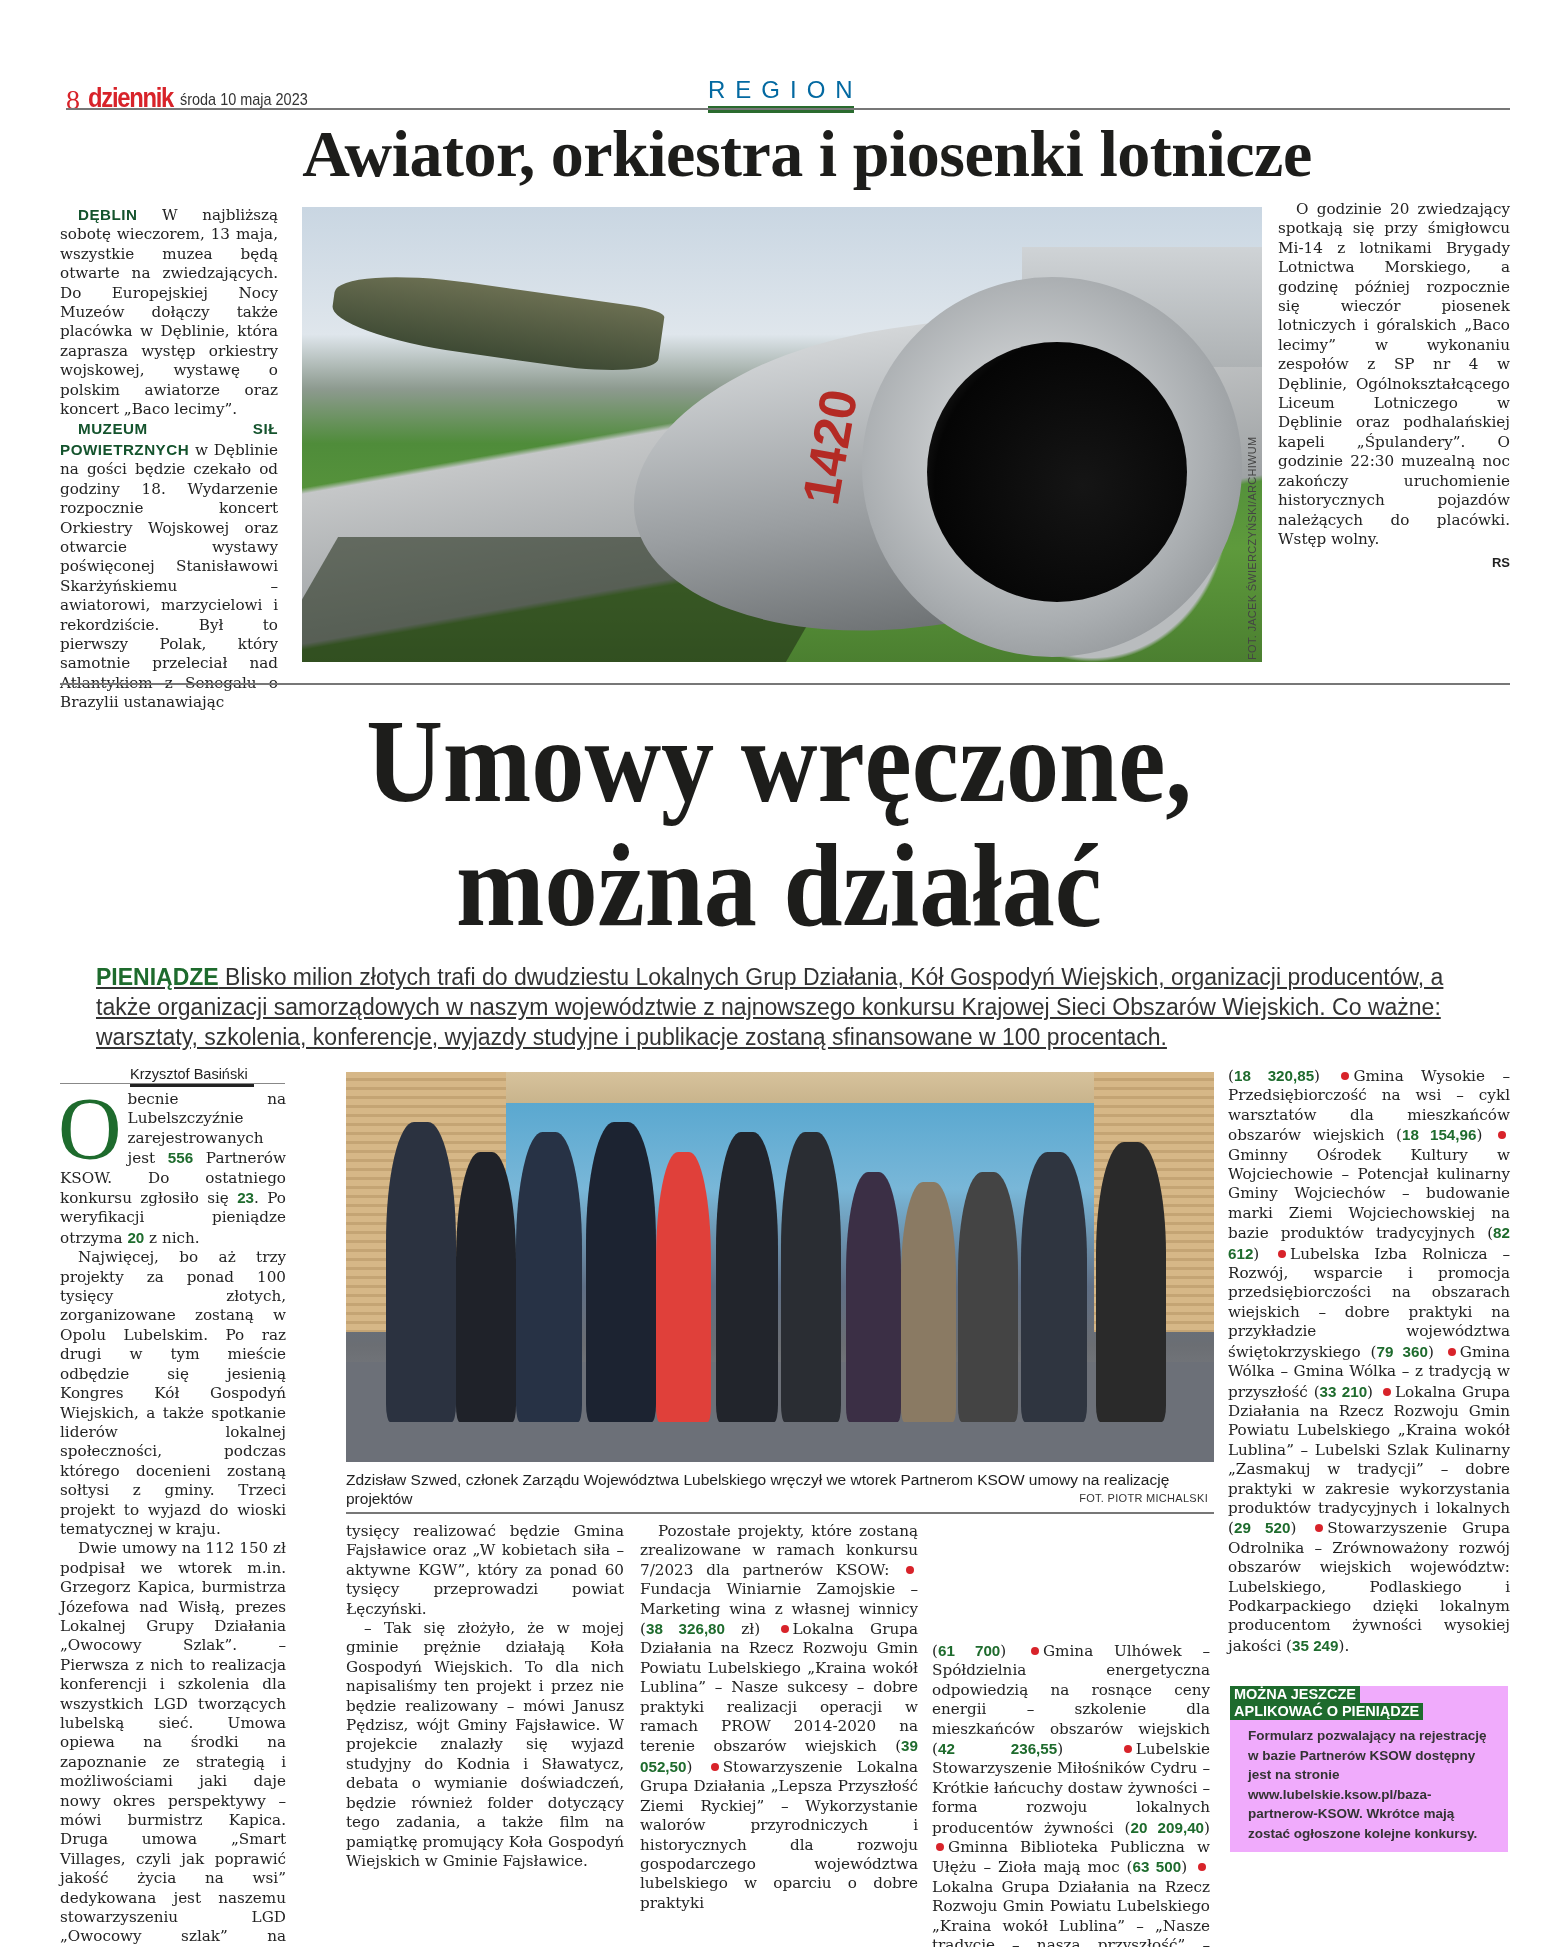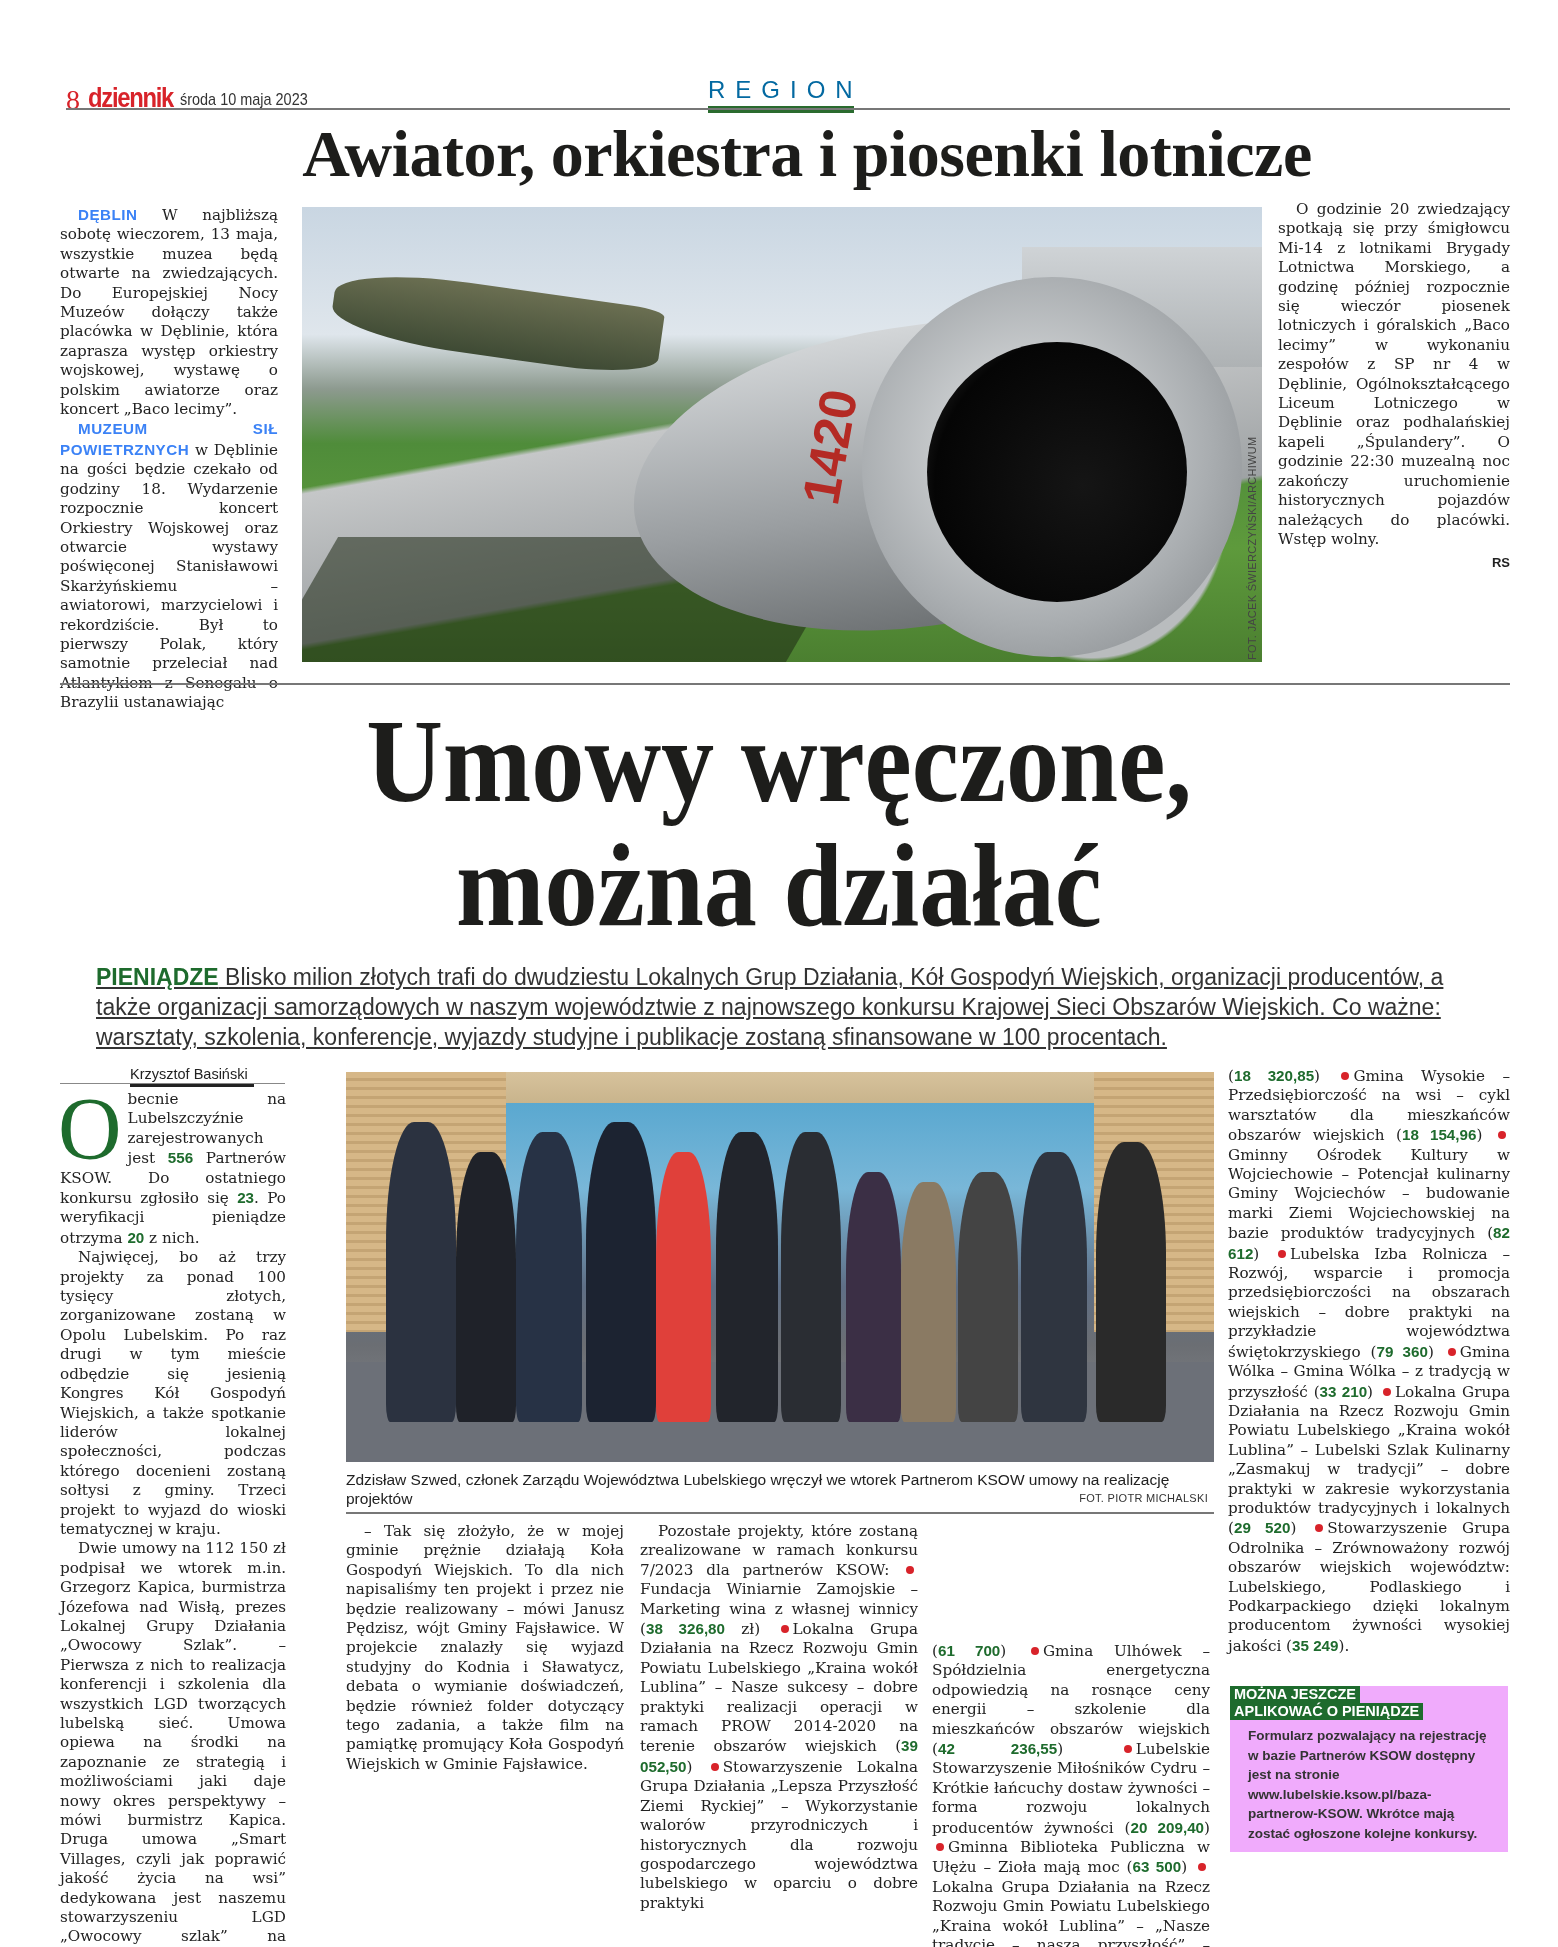--- a/index.html
+++ b/index.html
@@ -1,21 +1,21 @@
 <!DOCTYPE html>
 <html><head>
 <meta charset="utf-8">
 <style>
   html,body{margin:0;padding:0;background:#fff;}
   body{width:1558px;height:1947px;position:relative;overflow:hidden;color:#1d1d1b;font-family:"DejaVu Serif",serif;}
   .abs{position:absolute;}
   .body-text{font-family:"DejaVu Serif",serif;font-size:15.2px;line-height:19.4px;text-align:justify;hyphens:auto;color:#222;}
   .body-text p{margin:0;text-indent:18px;}
   .body-text p.noindent{text-indent:0;}
-  .kw{font-family:"Liberation Sans",sans-serif;font-weight:bold;color:#3b82f6;letter-spacing:0.5px;}
+  .kw{font-family:"Liberation Sans",sans-serif;font-weight:bold;color:#14532d;letter-spacing:0.5px;}
   .num{font-family:"Liberation Sans",sans-serif;font-weight:bold;color:#1e6b2d;}
   .dot{display:inline-block;width:8px;height:8px;border-radius:50%;background:#d8232a;margin:0 4px 2px 4px;vertical-align:middle;}
   
   .pagenum{left:66px;top:84px;font-family:"Liberation Serif",serif;font-size:28px;color:#d8232a;}
   .logo{left:88px;top:82px;font-family:"Liberation Sans",sans-serif;font-weight:bold;font-size:28px;color:#d8232a;letter-spacing:-1.5px;transform:scaleX(0.85);transform-origin:left;}
   .date{left:180px;top:90px;font-family:"Liberation Sans",sans-serif;font-size:17px;color:#333;transform:scaleX(0.85);transform-origin:left;}
   .hdr-line{left:66px;top:108px;width:1444px;height:2px;background:#777;}
   .section{left:708px;top:76px;width:146px;text-align:center;font-family:"Liberation Sans",sans-serif;font-size:24px;letter-spacing:10px;color:#0369a1;}
   .section-bar{left:708px;top:106px;width:146px;height:7px;background:#2a6b2f;}
   .h1{left:0;top:116px;width:1558px;text-align:center;font-family:"Liberation Serif",serif;font-weight:bold;font-size:66px;color:#1d1d1b;letter-spacing:-0.5px;padding-left:28px;}
@@ -138,20 +138,21 @@
   <div class="person" style="left:750px;width:70px;height:280px;background:#2a2a2a;"></div>
 </div>
 
 <div class="abs caption">
   <span>Zdzisław Szwed, członek Zarządu Województwa Lubelskiego wręczył we wtorek Partnerom KSOW umowy na realizację projektów</span>
   <span class="fot2">FOT. PIOTR MICHALSKI</span>
 </div>
 <div class="abs caption-line"></div>
 
 <div class="abs body-text col2">
+  <p class="noindent">tysięcy realizować będzie Gmina Fajsławice oraz „W kobietach siła – aktywne KGW”, który za ponad 60 tysięcy przeprowadzi powiat Łęczyński.</p>
   <p>– Tak się złożyło, że w mojej gminie prężnie działają Koła Gospodyń Wiejskich. To dla nich napisaliśmy ten projekt i przez nie będzie realizowany – mówi Janusz Pędzisz, wójt Gminy Fajsławice. W projekcie znalazły się wyjazd studyjny do Kodnia i Sławatycz, debata o wymianie doświadczeń, będzie również folder dotyczący tego zadania, a także film na pamiątkę promujący Koła Gospodyń Wiejskich w Gminie Fajsławice.</p>
 </div>
 
 <div class="abs body-text col3">
   <p><span>Pozostałe projekty, które zostaną zrealizowane w ramach konkursu 7/2023 dla partnerów KSOW:</span>
     <span class="dot"></span><span>Fundacja Winiarnie Zamojskie – Marketing wina z własnej winnicy</span> (<span class="num">38 326,80</span><span> zł</span>)
     <span class="dot"></span><span>Lokalna Grupa Działania na Rzecz Rozwoju Gmin Powiatu Lubelskiego „Kraina wokół Lublina” – Nasze sukcesy – dobre praktyki realizacji operacji w ramach PROW 2014-2020 na terenie obszarów wiejskich</span> (<span class="num">39 052,50</span>)
     <span class="dot"></span><span>Stowarzyszenie Lokalna Grupa Działania „Lepsza Przyszłość Ziemi Ryckiej” – Wykorzystanie walorów przyrodniczych i historycznych dla rozwoju gospodarczego województwa lubelskiego w oparciu o dobre praktyki</span>
   </p>
 </div>

